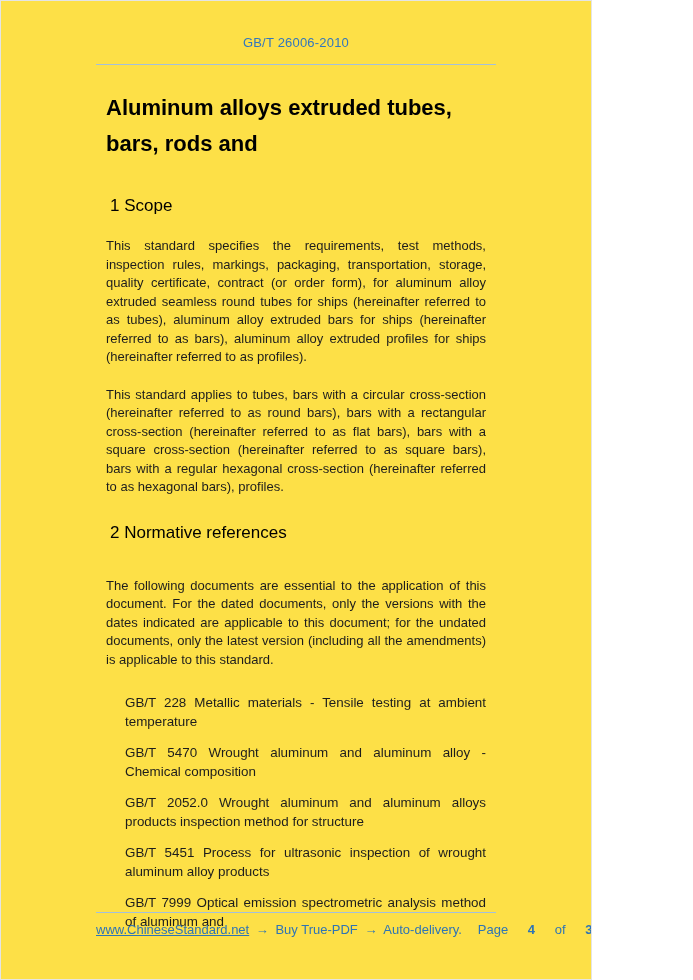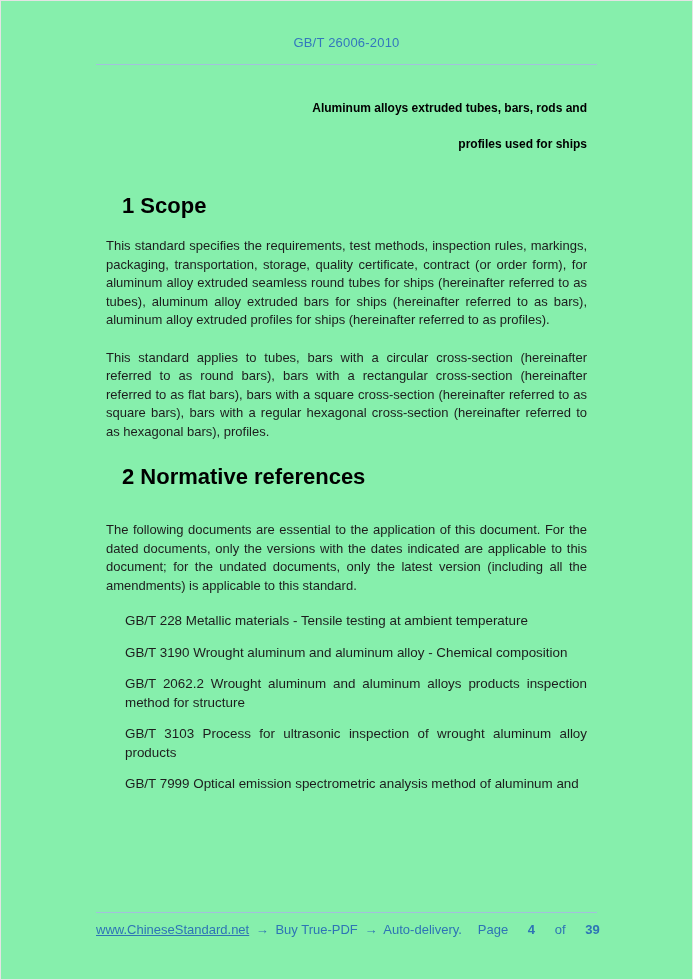--- a/index.html
+++ b/index.html
@@ -4,50 +4,50 @@
 <style>
   * { box-sizing: border-box; }
   html, body { margin: 0; padding: 0; background: #ffffff; }
   body {
     width: 693px; height: 980px;
     font-family: "Liberation Sans", "DejaVu Sans", sans-serif;
     color: #212121;
   }
   .sheet {
     position: relative;
-    width: 693px; height: 980px;
-    background: #86efac;
+    width: 592px; height: 980px;
+    background: #fde047;
     border: 1px solid #e4e4e4;
     overflow: hidden;
   }
   .content { padding: 32px 105px 0; }
   .header { text-align: center; }
   .doc-number {
     color: #3377bd;
     font-size: 13px;
     letter-spacing: 0.2px;
   }
   .header-rule {
     border: 0;
     border-top: 1px solid #a3c0dc;
     margin: 13px -10px 0;
     height: 0;
   }
   .title {
     margin-top: 25px;
-    text-align: right;
+    text-align: left;
     font-weight: bold;
-    font-size: 12px;
+    font-size: 22px;
     color: #000000;
   }
   .title .line { line-height: 36px; }
   .section-heading {
-    margin: 34px 16px 0;
-    font-size: 22px;
-    font-weight: bold;
+    margin: 34px 4px 0;
+    font-size: 17px;
+    font-weight: normal;
     color: #000000;
     line-height: 20px;
   }
   .section-heading.second { margin-top: 26px; }
   .para {
     margin: 21px 0 0;
     font-size: 13px;
     line-height: 18.5px;
     text-align: justify;
     color: #1d1d1d;
@@ -55,21 +55,21 @@
   .para.p2 { margin-top: 19px; }
   .para.intro { margin-top: 34px; }
   .references { margin-left: 19px; }
   .ref {
     margin: 13px 0 0;
     font-size: 13.4px;
     line-height: 18.5px;
     text-align: justify;
     color: #1d1d1d;
   }
-  .ref.first { margin-top: 17px; }
+  .ref.first { margin-top: 25px; }
   .footer {
     position: absolute;
     left: 95px; right: 95px; bottom: 42px;
     border-top: 1px solid #a3c0dc;
     padding-top: 9px;
     display: flex;
     justify-content: space-between;
     align-items: baseline;
     font-size: 13px;
     color: #2e74b5;
@@ -90,35 +90,34 @@
 <div class="sheet">
   <div class="content">
 
     <div class="header">
       <span class="doc-number">GB/T 26006-2010</span>
     </div>
     <div class="header-rule"></div>
 
     <div class="title">
       <div class="line">Aluminum alloys extruded tubes, bars, rods and</div>
-      <div class="line">profiles used for ships</div>
     </div>
 
     <div class="section-heading">1 Scope</div>
     <p class="para">This standard specifies the requirements, test methods, inspection rules, markings, packaging, transportation, storage, quality certificate, contract (or order form), for aluminum alloy extruded seamless round tubes for ships (hereinafter referred to as tubes), aluminum alloy extruded bars for ships (hereinafter referred to as bars), aluminum alloy extruded profiles for ships (hereinafter referred to as profiles).</p>
     <p class="para p2">This standard applies to tubes, bars with a circular cross-section (hereinafter referred to as round bars), bars with a rectangular cross-section (hereinafter referred to as flat bars), bars with a square cross-section (hereinafter referred to as square bars), bars with a regular hexagonal cross-section (hereinafter referred to as hexagonal bars), profiles.</p>
 
     <div class="section-heading second">2 Normative references</div>
     <p class="para intro">The following documents are essential to the application of this document. For the dated documents, only the versions with the dates indicated are applicable to this document; for the undated documents, only the latest version (including all the amendments) is applicable to this standard.</p>
 
     <div class="references">
       <p class="ref first">GB/T 228 Metallic materials - Tensile testing at ambient temperature</p>
-      <p class="ref">GB/T 3190 Wrought aluminum and aluminum alloy - Chemical composition</p>
-      <p class="ref">GB/T 2062.2 Wrought aluminum and aluminum alloys products inspection method for structure</p>
-      <p class="ref">GB/T 3103 Process for ultrasonic inspection of wrought aluminum alloy products</p>
+      <p class="ref">GB/T 5470 Wrought aluminum and aluminum alloy - Chemical composition</p>
+      <p class="ref">GB/T 2052.0 Wrought aluminum and aluminum alloys products inspection method for structure</p>
+      <p class="ref">GB/T 5451 Process for ultrasonic inspection of wrought aluminum alloy products</p>
       <p class="ref">GB/T 7999 Optical emission spectrometric analysis method of aluminum and</p>
     </div>
 
   </div>
 
   <div class="footer">
     <div class="footer-left">
       <a href="#">www.ChineseStandard.net</a>
       <span class="arrow">→</span>
       <span>Buy True-PDF</span>

